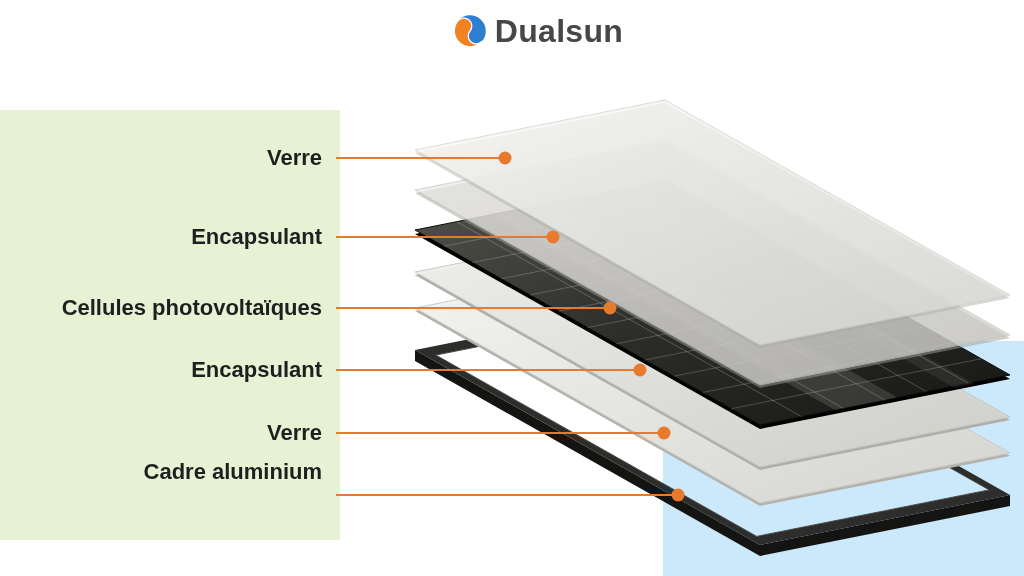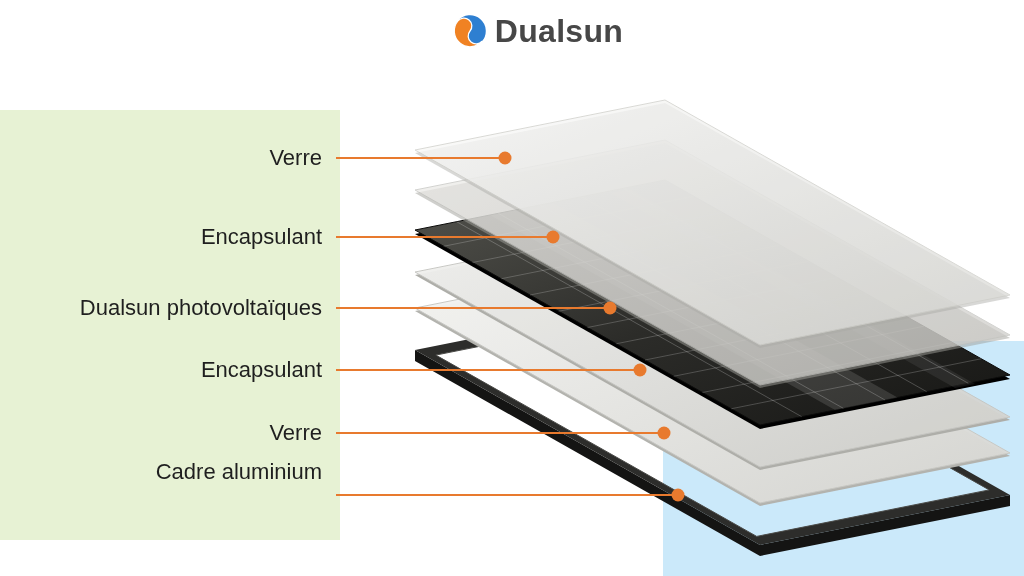--- a/index.html
+++ b/index.html
@@ -21,21 +21,21 @@
   }
   .logo{
     position:absolute;top:10px;left:0;right:0;
     display:flex;justify-content:center;align-items:center;gap:4px;padding-left:48px;
   }
   .logo-text{
     font-size:32px;font-weight:bold;color:#474747;letter-spacing:.3px;
   }
   .layer-label{
     position:absolute;right:702px;white-space:nowrap;
-    font-size:22px;line-height:26px;color:#1f1f1f;font-weight:400;
+    font-size:22px;line-height:26px;color:#1f1f1f;font-weight:700;
   }
   .ll-0{top:145px}
   .ll-1{top:224px}
   .ll-2{top:295px}
   .ll-3{top:357px}
   .ll-4{top:420px}
   .ll-5{top:459px}
 </style>
 </head>
 <body>
@@ -152,16 +152,16 @@
         <circle cx="20" cy="20" r="15" fill="#2e7fd1"></circle>
         <path d="M20,35 A15,15 0 0,1 20,5 A7.5,7.5 0 0,1 20,20 A7.5,7.5 0 0,0 20,35 Z" fill="#f08223" stroke="#ffffff" stroke-width="1.2"></path>
       </g>
     </svg>
   </span>
   <span class="logo-text">Dualsun</span>
 </div>
 
 <div class="layer-label ll-0">Verre</div>
 <div class="layer-label ll-1">Encapsulant</div>
-<div class="layer-label ll-2">Dualsun photovoltaïques</div>
+<div class="layer-label ll-2">Cellules photovoltaïques</div>
 <div class="layer-label ll-3">Encapsulant</div>
 <div class="layer-label ll-4">Verre</div>
 <div class="layer-label ll-5">Cadre aluminium</div>
 
 </body></html>

